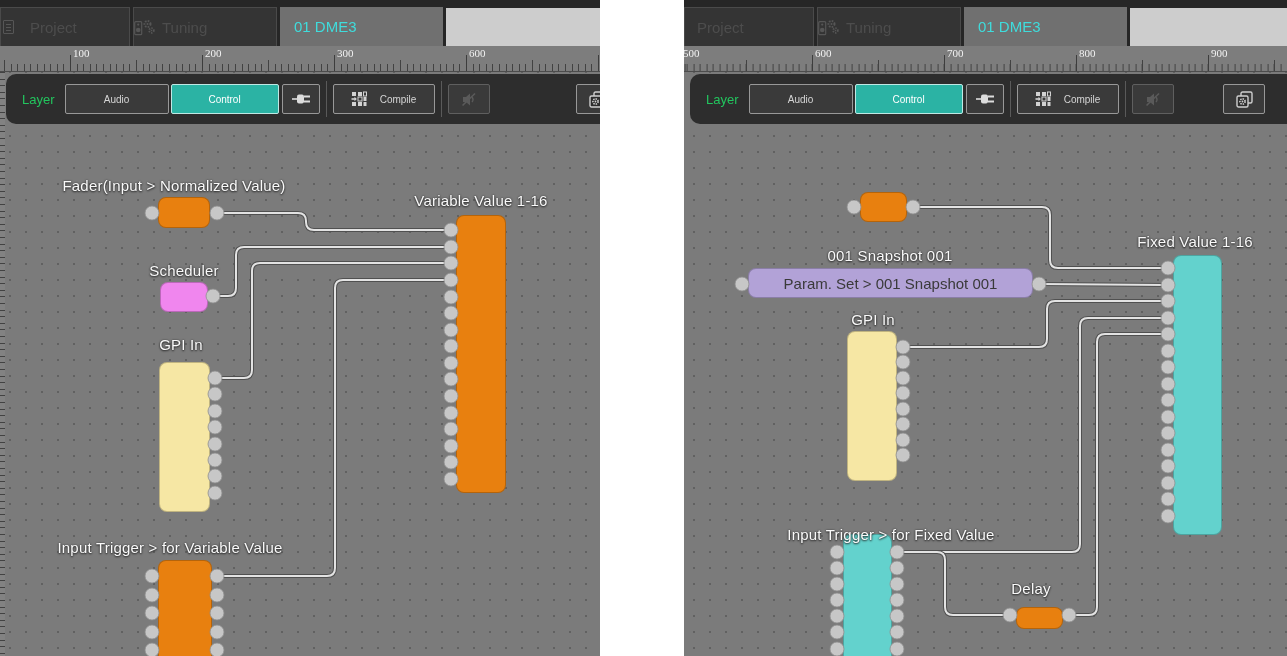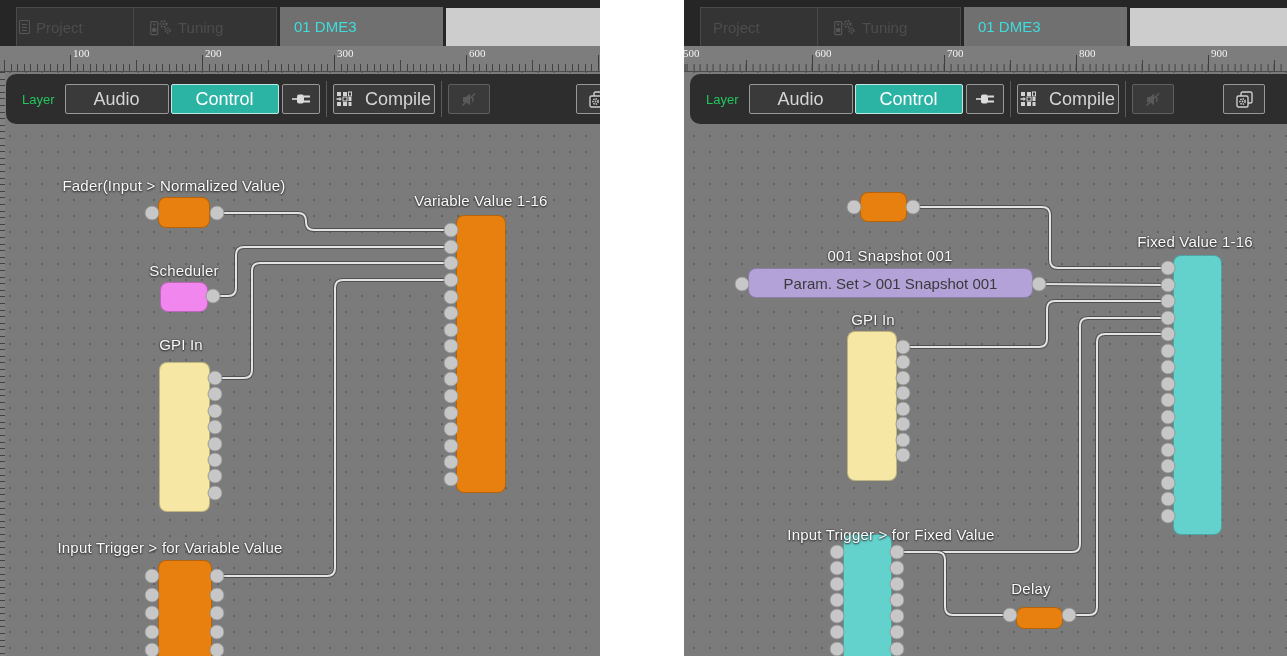--- a/index.html
+++ b/index.html
@@ -10,22 +10,22 @@
   .panel--left{left:0;width:600px;}
   .panel--right{left:684px;width:603px;}
 
   
   .tabbar{position:absolute;left:0;top:0;right:0;height:46px;
           background:linear-gradient(180deg,#262626 0 8px,#cdcdcd 8px 100%);}
   .tabs-dark{position:absolute;left:0;top:0;width:446px;height:46px;background:#262626;}
   .tab{position:absolute;top:7px;height:39px;background:#343434;border:1px solid #4a4a4a;
        border-bottom:none;color:#4d4d4d;font-size:15px;display:flex;align-items:center;cursor:default;}
   .tab .tlabel{white-space:nowrap;}
-  .tab-project{left:16px;width:130px;padding-left:6px;gap:6px;}
-  .tab-tuning{left:133px;width:144px;padding-left:16px;gap:6px;}
+  .tab-project{left:0;width:130px;padding-left:6px;gap:16px;}
+  .tab-tuning{left:133px;width:144px;padding-left:0;gap:6px;}
   .tab-dme{left:280px;width:163px;padding-left:14px;background:#707070;border:none;color:#3fdcdc;}
   .panel--right .tab-project{padding-left:12px;}
   .icon-doc{width:11px;height:14px;border:1px solid #565656;border-radius:1px;position:relative;flex:none;margin-left:-4px;}
   .icon-doc::after{content:"";position:absolute;left:2px;top:3px;width:5px;height:1px;background:#565656;box-shadow:0 3px 0 #565656,0 6px 0 #565656;}
   .ticon{flex:none;display:inline-flex;}
 
   
   .ruler{position:absolute;left:0;top:46px;right:0;height:26px;background:#7d7d7d;border-bottom:1px solid #4c4c4c;overflow:hidden;}
   .ruler .minor,.ruler .medium{position:absolute;left:0;right:0;bottom:0;}
   .ruler .minor{height:7px;background:repeating-linear-gradient(90deg,#424242 0 1px,transparent 1px 6.6px);}
@@ -46,21 +46,21 @@
               text-shadow:0 1px 2px rgba(35,35,35,.95),0 0 2px rgba(35,35,35,.7);}
   .inner-label{width:100%;height:100%;display:flex;align-items:center;justify-content:center;
                font-size:15px;color:#3a3a3a;white-space:nowrap;}
   .wires{position:absolute;left:0;top:0;z-index:2;}
 
   
   .toolbar{position:absolute;left:6px;right:-12px;top:2px;height:50px;background:#2d2d2d;
            border-radius:10px 0 0 10px;display:flex;align-items:center;padding-left:16px;z-index:6;}
   .layer-label{color:#22c55e;font-size:13px;margin-right:10px;}
   .tb-btn{height:30px;background:#3a3a3a;border:1px solid #989898;border-radius:2px;color:#d5d5d5;
-          font-size:18px;display:inline-flex;align-items:center;justify-content:center;cursor:pointer;padding:0;}
+          font-size:10px;display:inline-flex;align-items:center;justify-content:center;cursor:pointer;padding:0;}
   .btn-audio{width:104px;}
   .btn-control{width:108px;background:#2bb3a4;border-color:#bfe8e4;color:#ffffff;margin-left:2px;}
   .btn-plug{width:38px;margin-left:3px;}
   .sep{width:1px;height:36px;background:#5a5a5a;margin:0 6px;}
   .btn-compile{width:102px;gap:13px;}
   .btn-mute{width:42px;border-color:#5f5f5f;}
   .btn-window{width:42px;position:absolute;top:10px;}
   .panel--left .btn-window{left:570px;}
   .panel--right .btn-window{left:533px;}
 </style>

